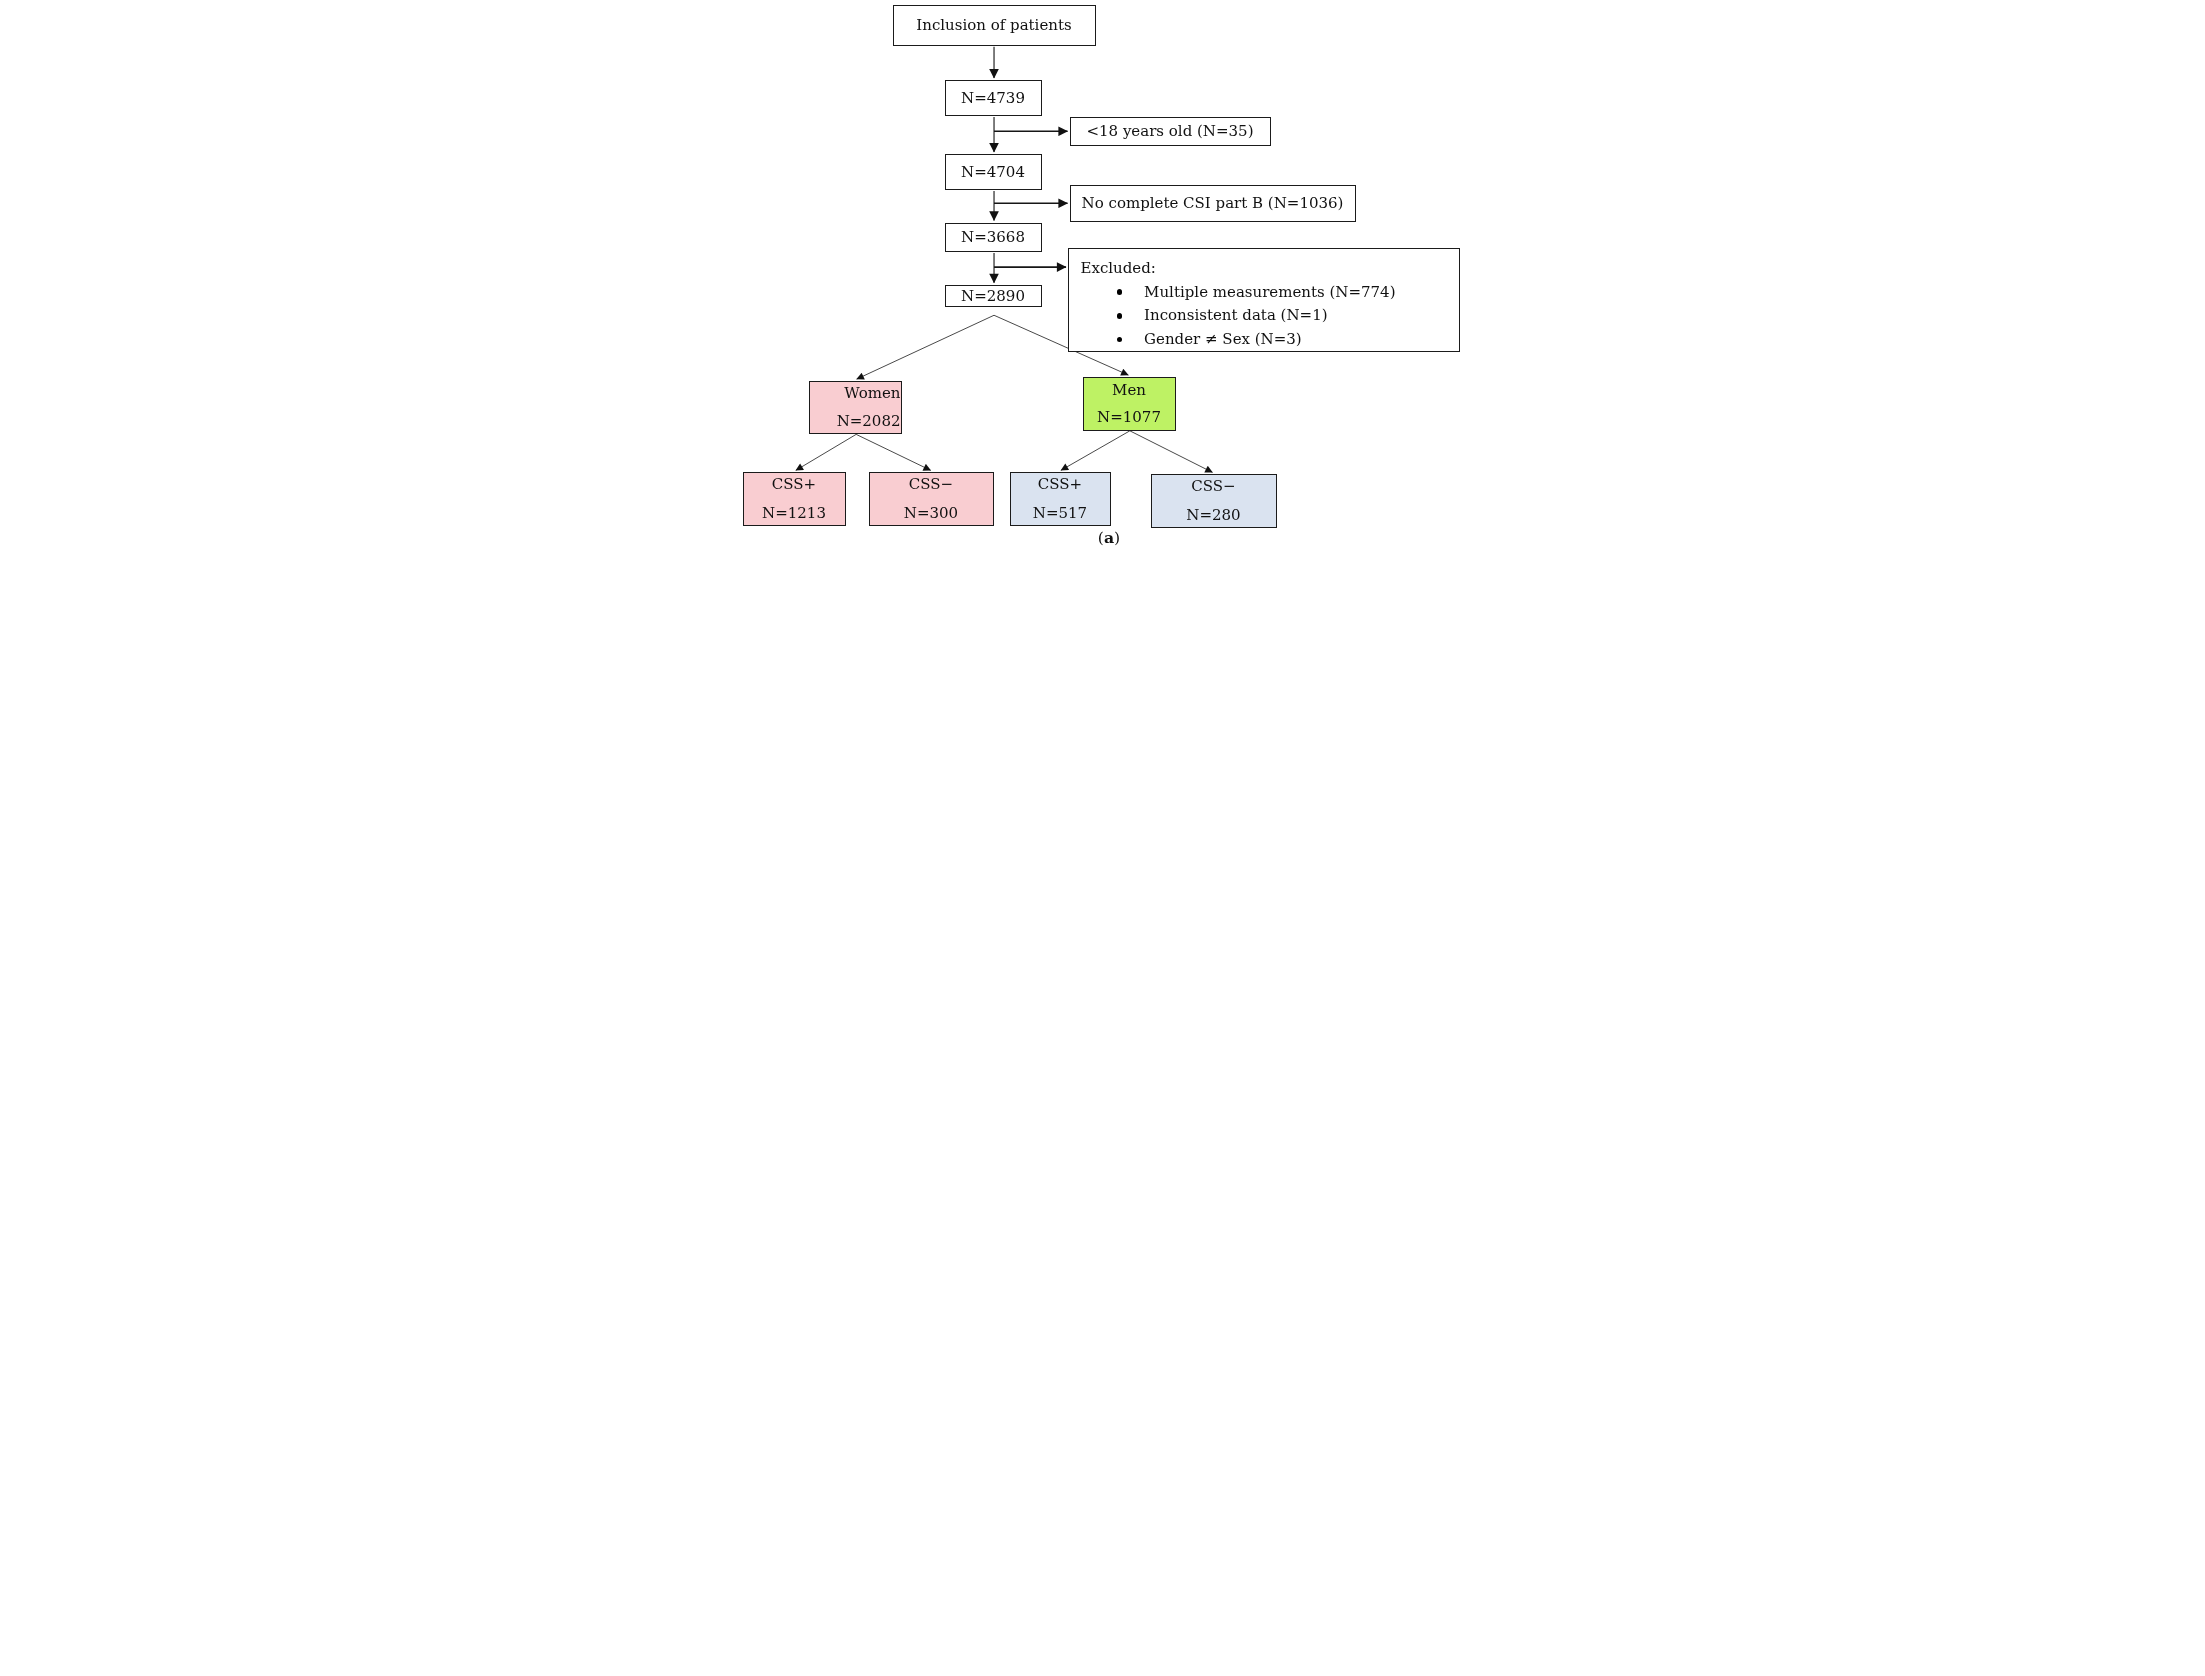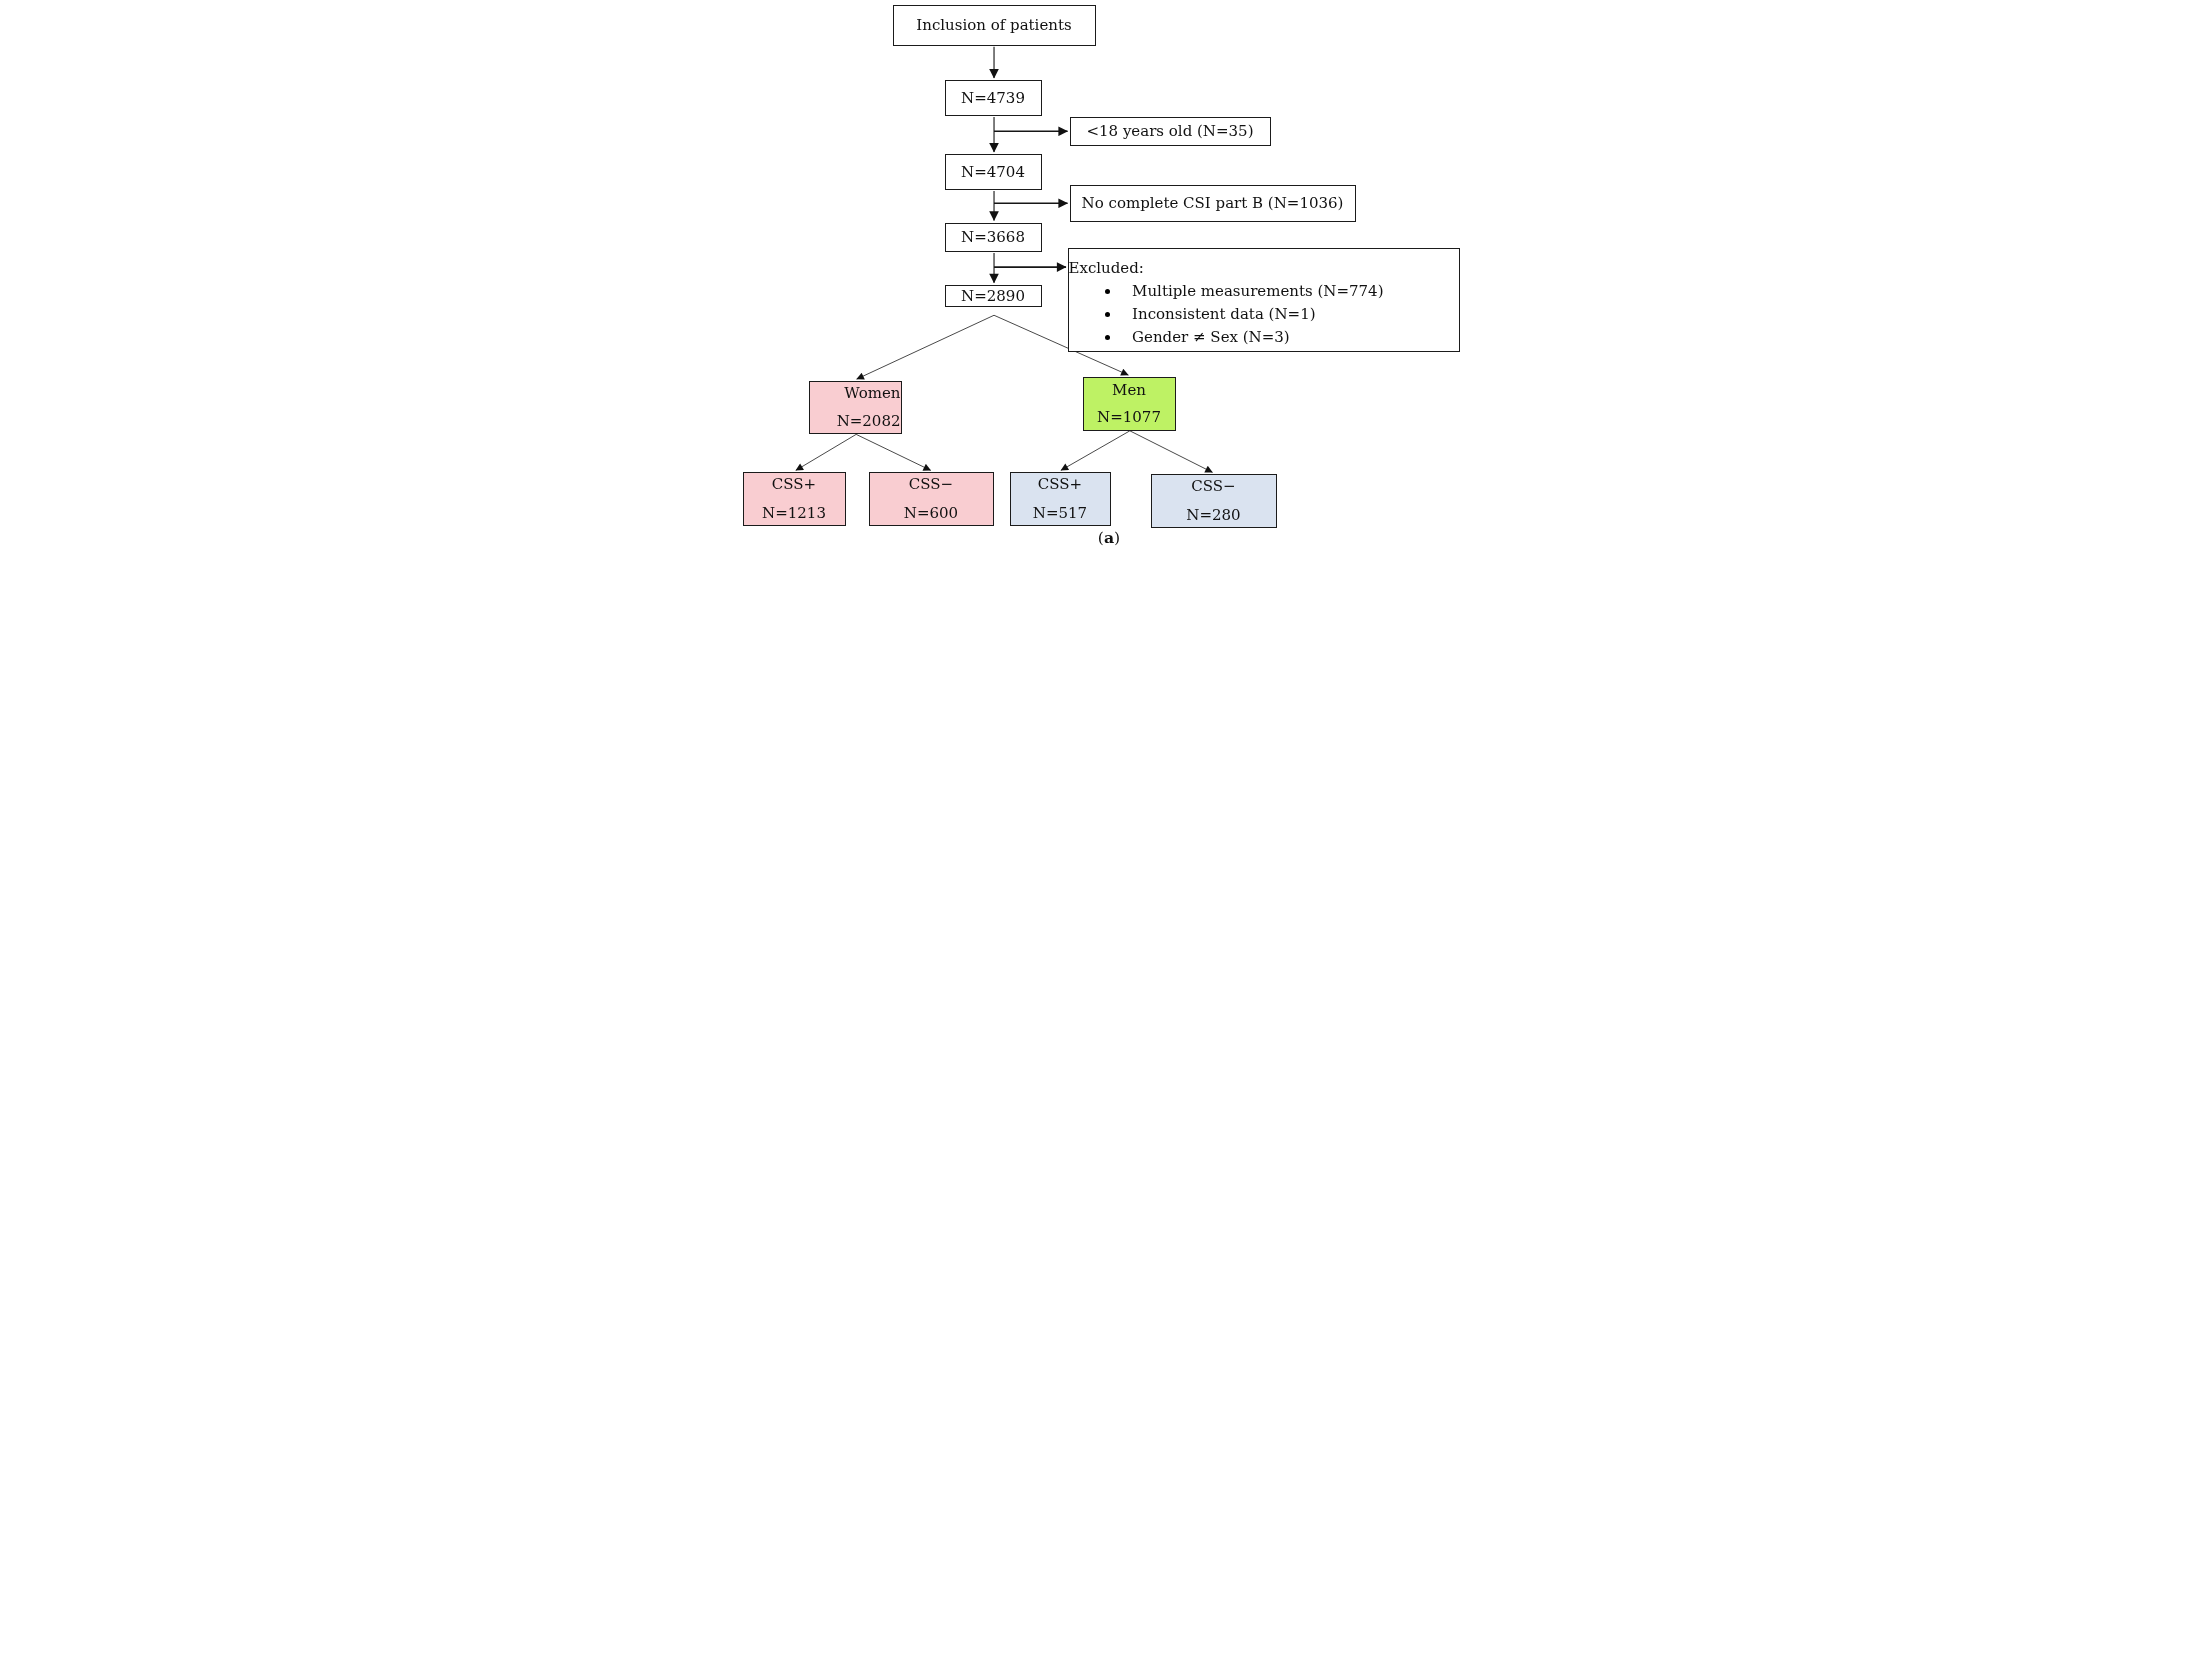--- a/index.html
+++ b/index.html
@@ -25,22 +25,22 @@
   .gap2{gap:8.6px;}
   .gap3{gap:10.6px;}
   .b-inclusion{left:155px;top:5px;width:203px;height:41px;}
   .b-n4739{left:207px;top:80px;width:97px;height:36px;}
   .b-lt18{left:332px;top:117px;width:201px;height:29px;}
   .b-n4704{left:207px;top:154px;width:97px;height:36px;}
   .b-nocsi{left:332px;top:185px;width:286px;height:37px;}
   .b-n3668{left:207px;top:223px;width:97px;height:29px;}
   .b-excluded{
     left:330px;top:248px;width:392px;height:104px;
-    align-items:flex-start;justify-content:flex-start;text-align:left;
-    padding:8px 9px 0 0;
+    align-items:flex-start;justify-content:space-between;text-align:left;
+    padding:8px 9px 0 12px;
   }
   .b-n2890{left:207px;top:285px;width:97px;height:22px;}
   .b-women{left:71px;top:381px;width:93px;height:53px;}
   .b-men{left:345px;top:377px;width:93px;height:54px;}
   .b-cssw-pos{left:5px;top:472px;width:103px;height:54px;}
   .b-cssw-neg{left:131px;top:472px;width:125px;height:54px;}
   .b-cssm-pos{left:272px;top:472px;width:101px;height:54px;}
   .b-cssm-neg{left:413px;top:474px;width:126px;height:54px;}
   .exc-title{line-height:23px;}
   .exc-row{display:flex;align-items:center;margin-left:36px;line-height:23px;}
@@ -134,21 +134,21 @@
     <span>N=1077</span>
   </div>
 
   <div class="box tint gap3 b-cssw-pos" style="background-color: rgb(249, 205, 209);">
     <span>CSS+</span>
     <span>N=1213</span>
   </div>
 
   <div class="box tint gap3 b-cssw-neg" style="background-color: rgb(249, 205, 209);">
     <span>CSS−</span>
-    <span>N=600</span>
+    <span>N=300</span>
   </div>
 
   <div class="box tint gap3 b-cssm-pos" style="background-color: rgb(218, 227, 240);">
     <span>CSS+</span>
     <span>N=517</span>
   </div>
 
   <div class="box tint gap3 b-cssm-neg" style="background-color: rgb(218, 227, 240);">
     <span>CSS−</span>
     <span>N=280</span>

